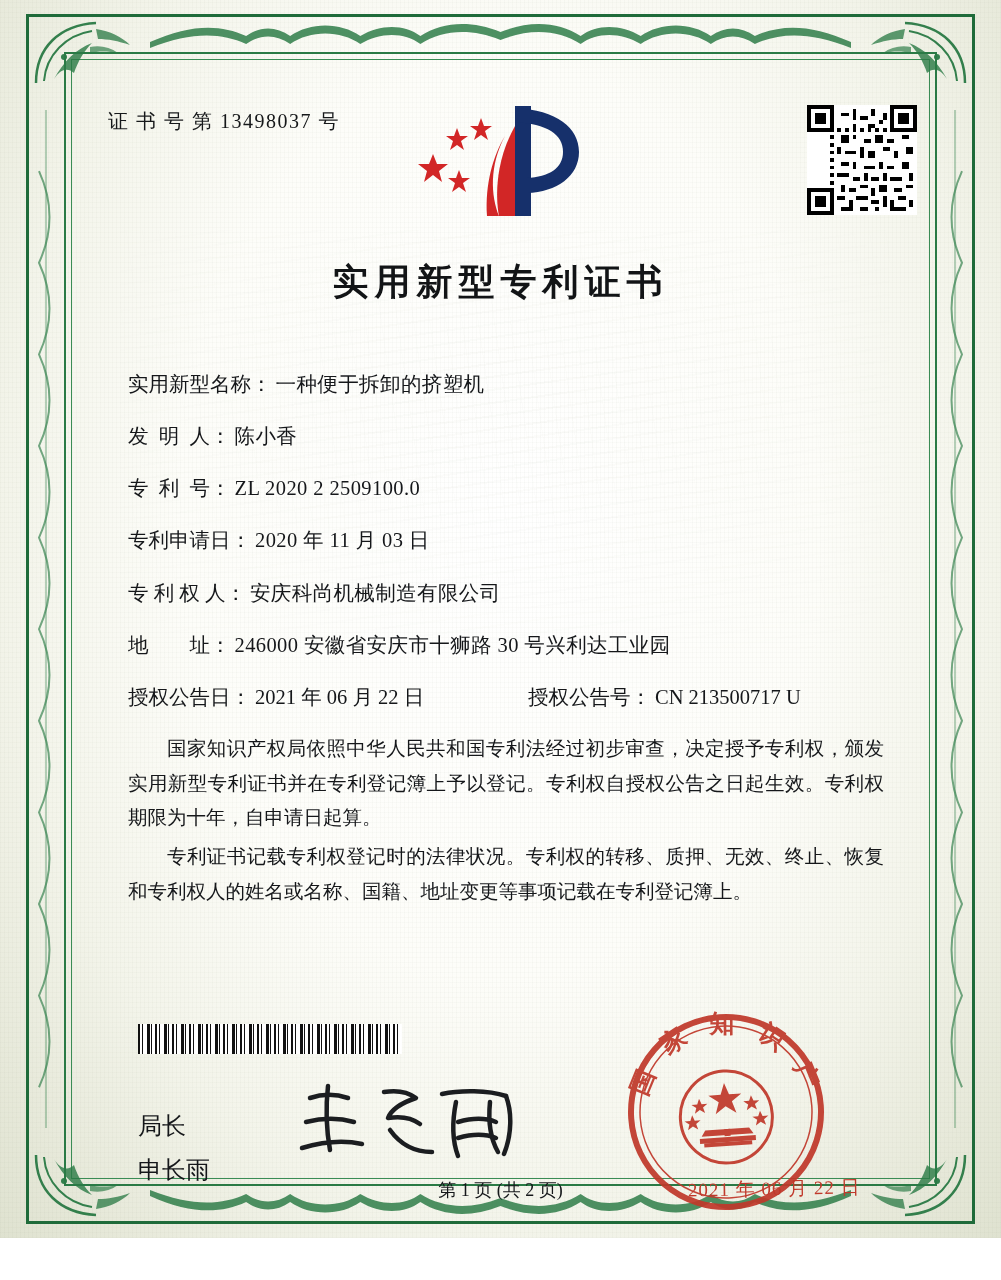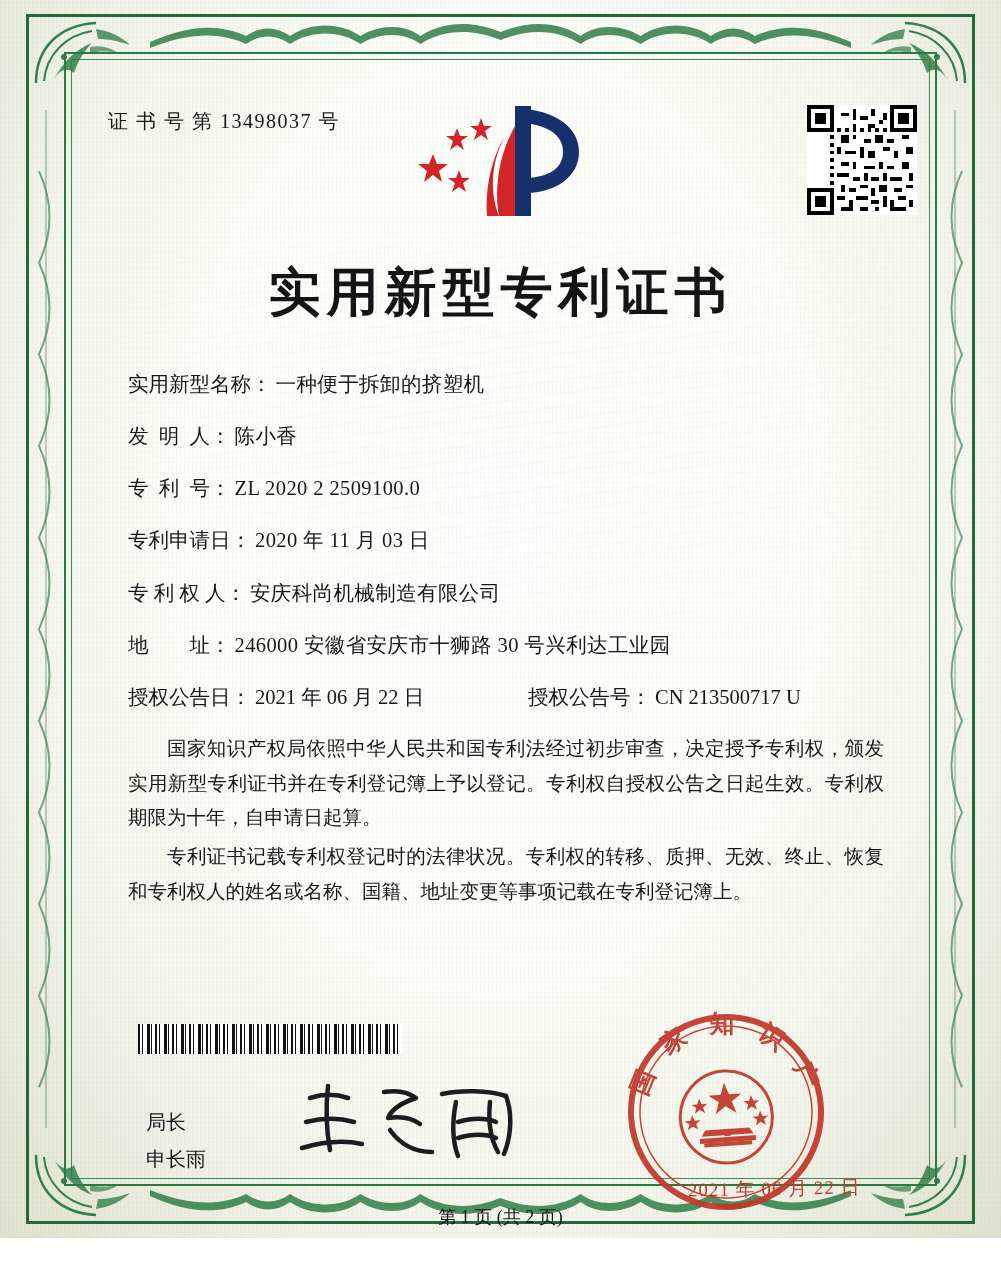--- a/index.html
+++ b/index.html
@@ -106,21 +106,21 @@
     right: 84px;
     top: 105px;
     width: 110px;
     height: 110px;
   }
   .title {
     position: absolute;
     left: 0; right: 0;
     top: 258px;
     text-align: center;
-    font-size: 52px;
+    font-size: 36px;
     font-weight: 700;
     letter-spacing: 6px;
     color: #121416;
     font-family: "Liberation Serif", "DejaVu Serif", serif;
   }
 
   
   .fields {
     position: absolute;
     left: 128px;
@@ -182,23 +182,23 @@
       repeating-linear-gradient(90deg,
         #111 0px, #111 2px, #fff 2px, #fff 4px,
         #111 4px, #111 5px, #fff 5px, #fff 9px,
         #111 9px, #111 12px, #fff 12px, #fff 13px,
         #111 13px, #111 14px, #fff 14px, #fff 17px);
   }
 
   
   .sign-label {
     position: absolute;
-    left: 146px;
+    left: 138px;
     top: 1104px;
-    font-size: 20px;
+    font-size: 24px;
     line-height: 1.85;
     color: #15171a;
   }
   .signature {
     position: absolute;
     left: 292px;
     top: 1078px;
     width: 240px;
     height: 86px;
     color: #1b1d20;
@@ -221,21 +221,21 @@
     font-size: 19px;
     color: #c0392b;
     letter-spacing: 1px;
     transform: rotate(-1deg);
   }
 
   
   .page-footer {
     position: absolute;
     left: 0; right: 0;
-    bottom: 9px;
+    bottom: 36px;
     text-align: center;
     font-size: 18px;
     color: #15171a;
   }
 </style>
 </head>
 <body>
 
 <div class="page">
 

